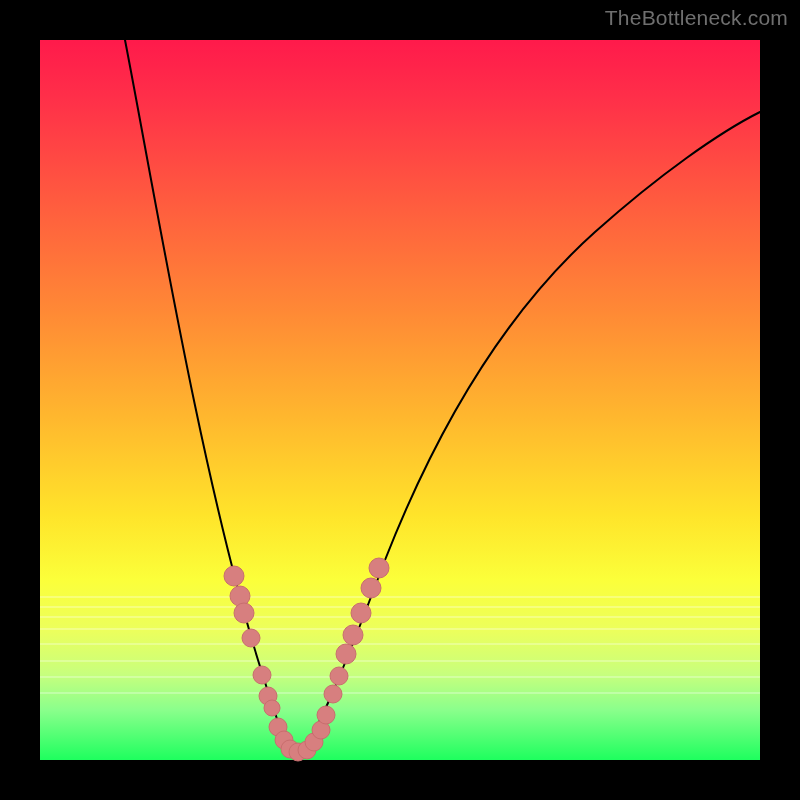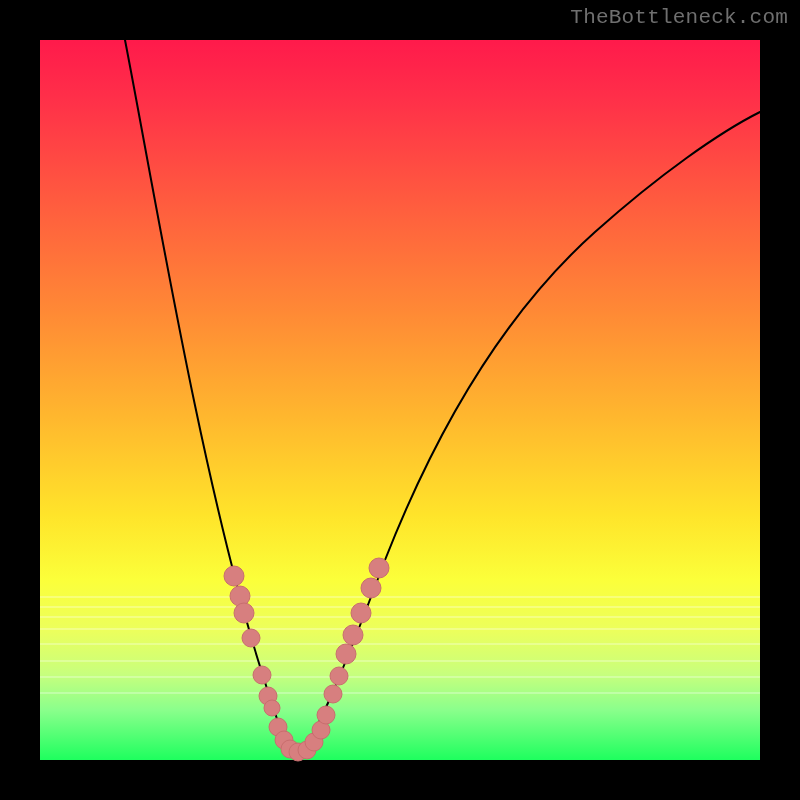--- a/index.html
+++ b/index.html
@@ -9,21 +9,20 @@
     height: 800px;
     background: #000;
     overflow: hidden;
     font-family: Arial, Helvetica, sans-serif;
   }
   .stage {
     position: relative;
     width: 800px;
     height: 800px;
     background: #000;
-    font-family: Liberation Mono, monospace;
   }
   .plot {
     position: absolute;
     left: 40px;
     top: 40px;
     width: 720px;
     height: 720px;
     background: linear-gradient(
       to bottom,
       #ff1a4b 0%,

